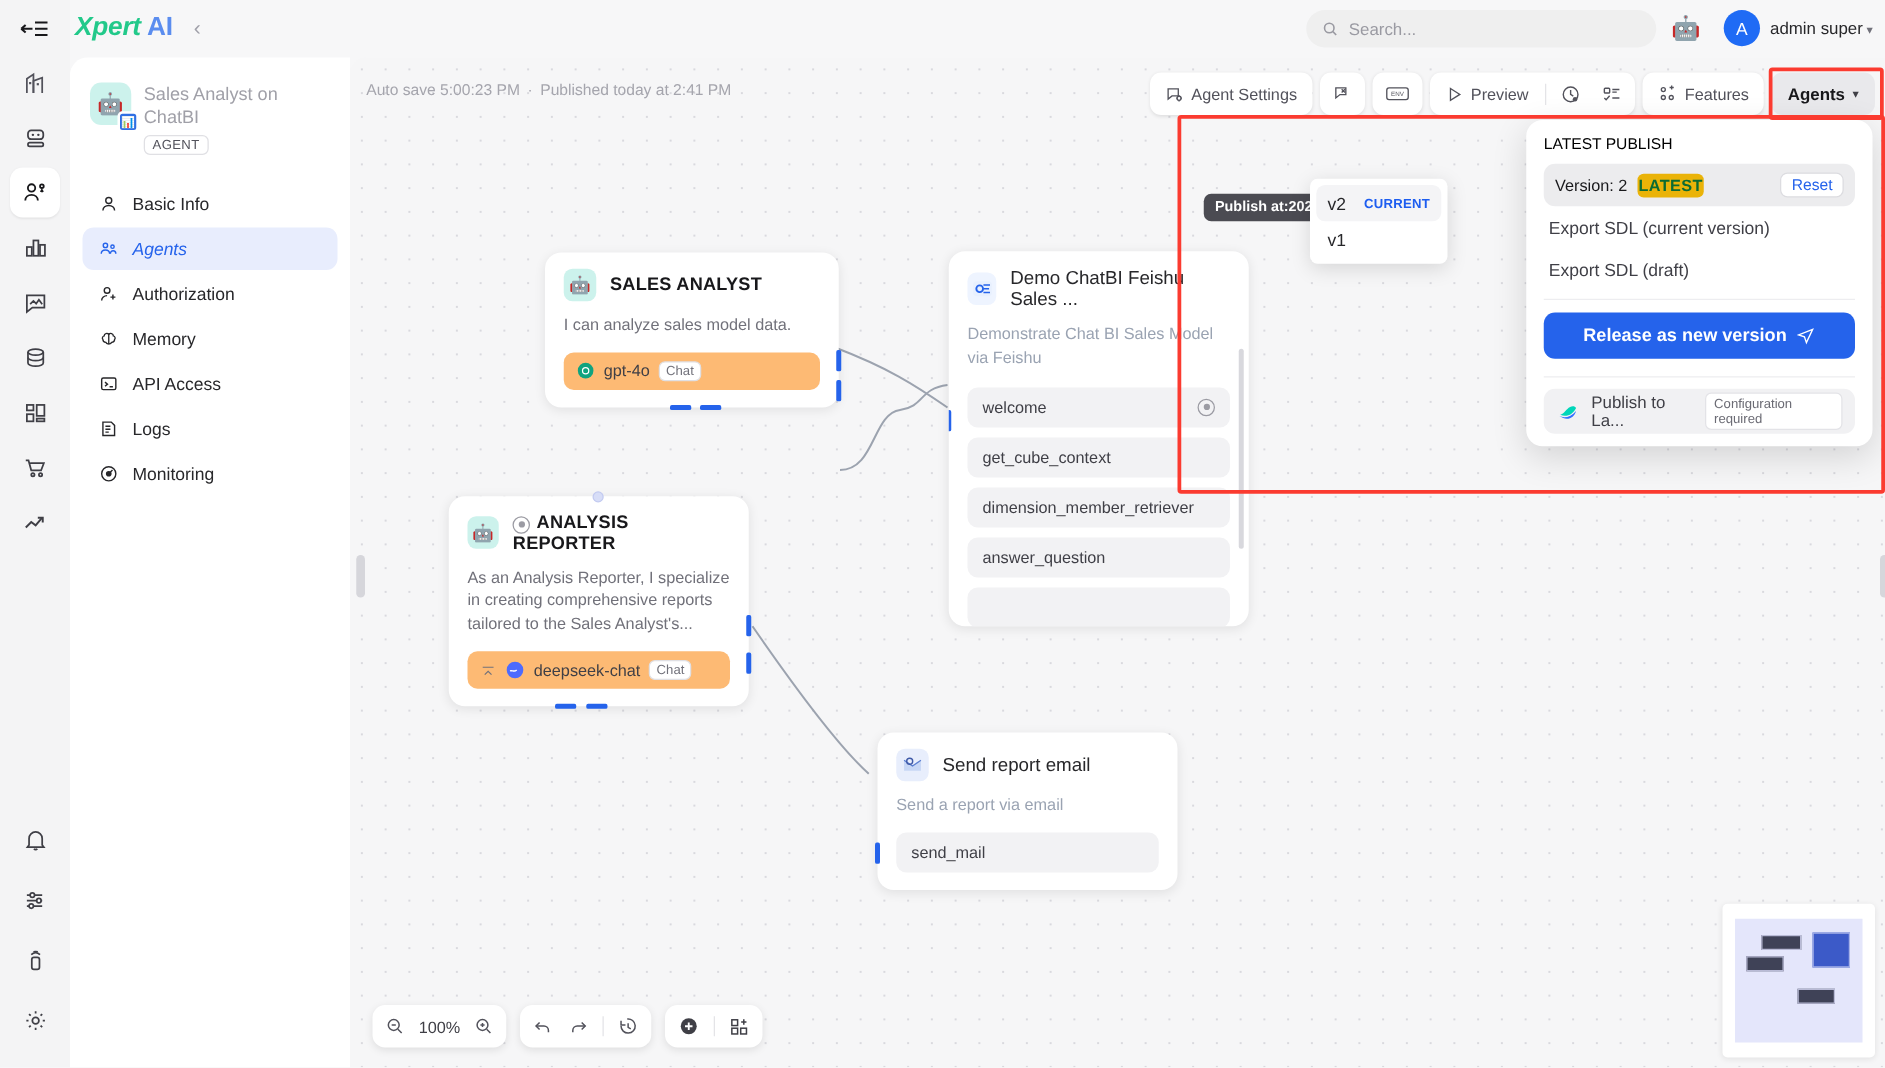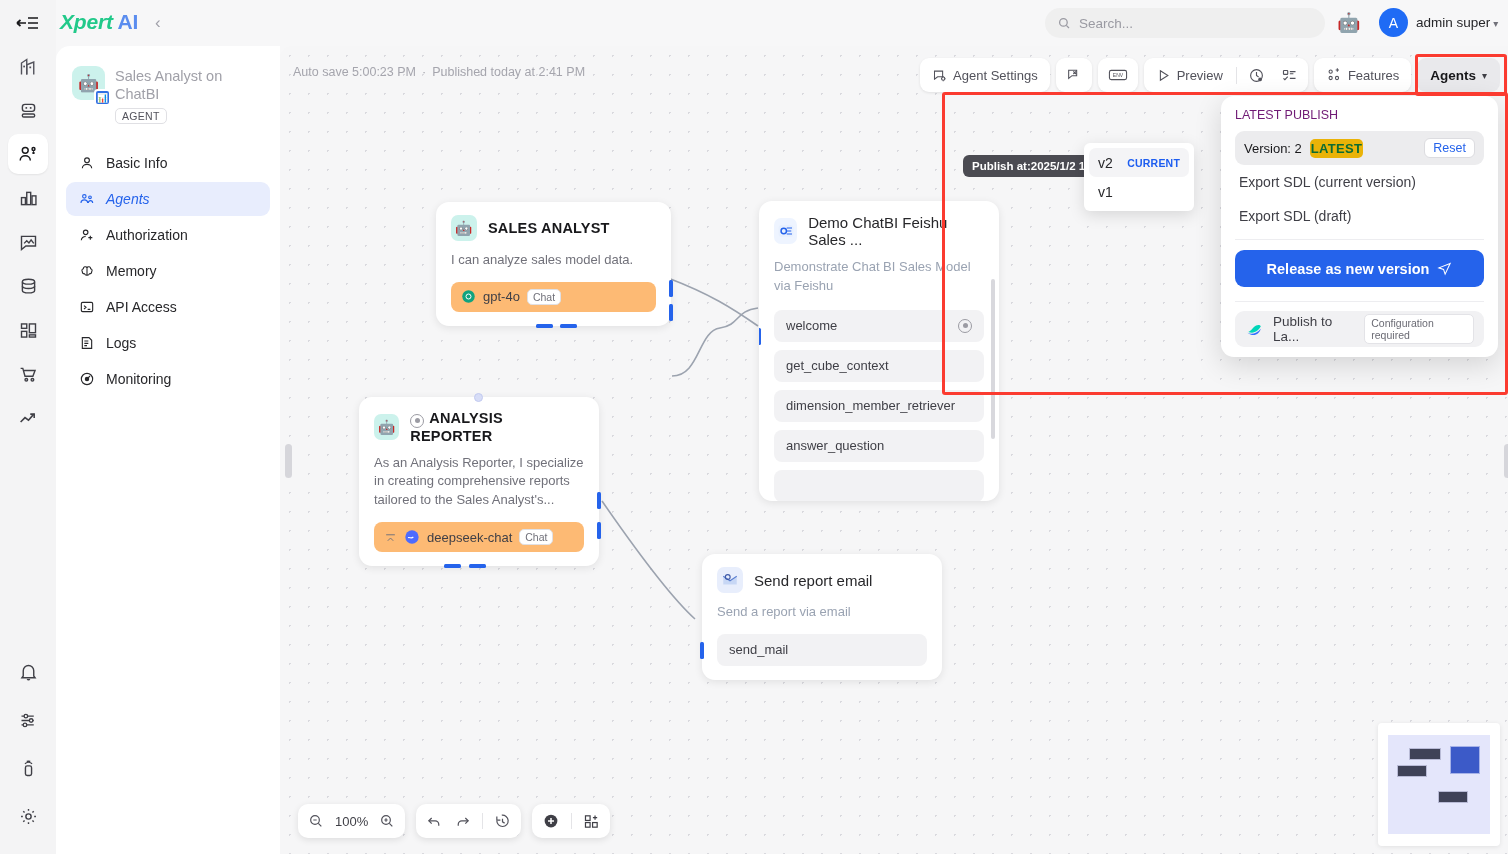--- a/index.html
+++ b/index.html
@@ -101,21 +101,21 @@
   .redbox {
     position: absolute; border: 3px solid #fb3b30; border-radius: 3px; pointer-events: none; z-index: 60;
   }
 
   
   .pubmenu {
     position: absolute; left: 1221px; top: 96px; width: 277px;
     background: #fff; border-radius: 13px; box-shadow: 0 8px 28px rgba(0,0,0,.14); z-index: 50;
     padding: 12px 14px 10px;
   }
-  .pub-label { font-size: 12.5px; color: #701a75; margin-bottom: 9px; }
+  .pub-label { font-size: 12.5px; color: #000000; margin-bottom: 9px; }
   .pub-version {
     display: flex; align-items: center; background: #ececee; border-radius: 9px;
     height: 34px; padding: 0 9px; gap: 8px;
   }
   .pv-text { font-size: 13px; color: #18181b; }
   .pv-badge { background: #eab308; color: #0c6b33; font-size: 13px; font-weight: 700; border-radius: 5px; padding: 2px 1px; letter-spacing: .3px; }
   .pv-reset { margin-left: auto; font-size: 12.5px; color: #2563eb; border: 1px solid #dcdce0; background:#fff; border-radius: 6px; padding: 2px 8px; }
   .pub-item { font-size: 14px; color: #3f3f46; padding: 9px 4px; }
   .pub-sep { height: 1px; background: #ededf0; margin: 6px 0 10px; }
   .release-btn {
@@ -128,21 +128,21 @@
   .lark-ico { width: 19px; height: 19px; display:flex; align-items:center; justify-content:center; }
   .lark-name { font-size: 13.5px; color: #3f3f46; }
   .lark-tag { margin-left: auto; font-size: 10.5px; color: #6b6b74; background: #fff; border: 1px solid #e3e3e7; border-radius: 5px; padding: 2px 6px; }
 
   
   .ver-tooltip {
     position: absolute; left: 963px; top: 155px; background: #4b4b52; color: #fff;
     font-size: 11.5px; font-weight: 700; border-radius: 6px; padding: 5px 9px; z-index: 45;
   }
   .ver-list {
-    position: absolute; left: 1084px; top: 143px; width: 110px; background: #fff;
+    position: absolute; left: 1048px; top: 143px; width: 110px; background: #fff;
     border-radius: 6px; box-shadow: 0 4px 16px rgba(0,0,0,.13); padding: 5px; z-index: 46;
   }
   .ver-row { display: flex; align-items: center; height: 29px; padding: 0 9px; border-radius: 7px; font-size: 14px; color: #27272a; }
   .ver-row.sel { background: #f4f4f6; }
   .ver-cur { margin-left: auto; font-size: 10.5px; font-weight: 700; color: #1d5df0; letter-spacing: .2px; }
 
   
   .node { position: absolute; background: #fff; border-radius: 13px; box-shadow: 0 2px 9px rgba(0,0,0,.09); }
   .node-head { display: flex; align-items: center; gap: 11px; padding: 13px 15px 0; }
   .node-ico { width: 26px; height: 26px; border-radius: 7px; background: #ccf2ec; display: flex; align-items: center; justify-content: center; font-size: 14px; }
@@ -592,21 +592,21 @@
       <div class="tool-row">
         <span>answer_question</span>
       </div>
       <div class="tool-row">
         <span></span>
       </div>
       <div class="node-scroll"></div>
       <div class="handle v" style="left:-2px; top:127px;"></div>
     </div>
 
-    <div class="node" style="left:422px; top:508px; width:240px;">
+    <div class="node" style="left:422px; top:540px; width:240px;">
       <div class="node-head">
         <div class="node-ico mail">
           <svg width="18" height="18" viewBox="0 0 24 24">
               <path d="M3 7l9 6 9-6v11H3z" fill="#c7d7f5"></path>
               <path d="M3 7l9 6 9-6" fill="none" stroke="#5b7fd0" stroke-width="1.4"></path>
               <circle cx="9" cy="8" r="3.2" fill="none" stroke="#3f5aa8" stroke-width="1.5"></circle>
             </svg>
         </div>
         <div class="node-name normal">Send report email</div>
       </div>

